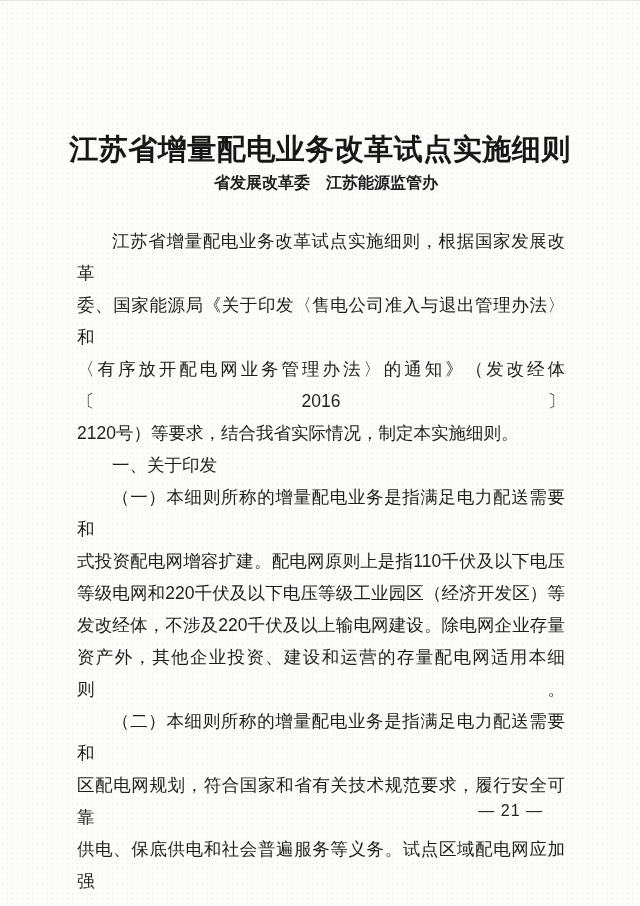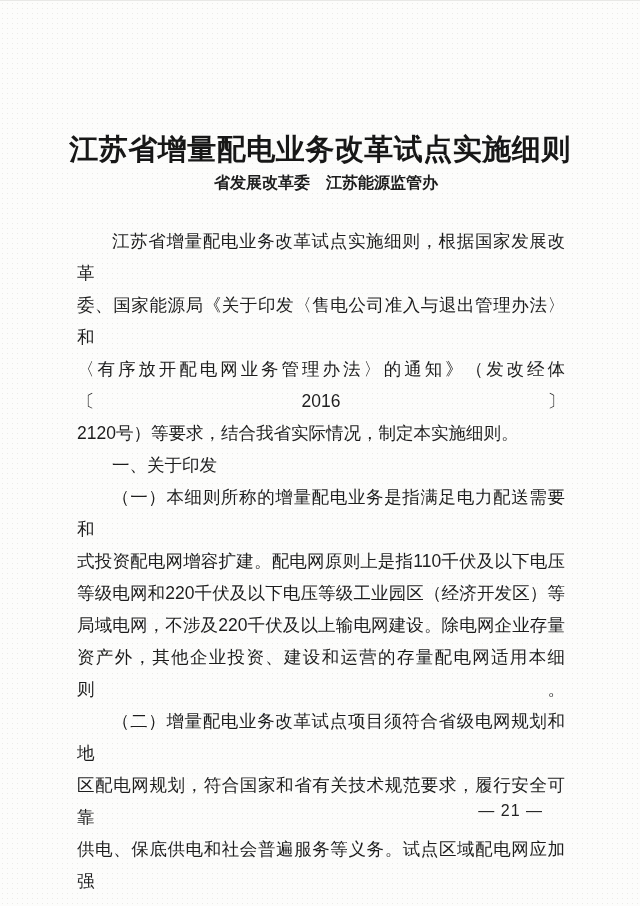--- a/index.html
+++ b/index.html
@@ -86,24 +86,24 @@
     <div class="line indent fill">江苏省增量配电业务改革试点实施细则，根据国家发展改革</div>
     <div class="line fill">委、国家能源局《关于印发〈售电公司准入与退出管理办法〉和</div>
     <div class="line fill">〈有序放开配电网业务管理办法〉的通知》（发改经体〔2016〕</div>
     <div class="line">2120号）等要求，结合我省实际情况，制定本实施细则。</div>
 
     <div class="line indent">一、关于印发</div>
 
     <div class="line indent fill">（一）本细则所称的增量配电业务是指满足电力配送需要和</div>
     <div class="line fill">式投资配电网增容扩建。配电网原则上是指110千伏及以下电压</div>
     <div class="line fill">等级电网和220千伏及以下电压等级工业园区（经济开发区）等</div>
-    <div class="line fill">局域电网，不涉及220千伏及以上输电网建设。除电网企业存量</div>
+    <div class="line fill">发改经体，不涉及220千伏及以上输电网建设。除电网企业存量</div>
     <div class="line fill">资产外，其他企业投资、建设和运营的存量配电网适用本细则。</div>
 
-    <div class="line indent fill">（二）增量配电业务改革试点项目须符合省级电网规划和地</div>
+    <div class="line indent fill">（二）本细则所称的增量配电业务是指满足电力配送需要和</div>
     <div class="line fill">区配电网规划，符合国家和省有关技术规范要求，履行安全可靠</div>
     <div class="line fill">供电、保底供电和社会普遍服务等义务。试点区域配电网应加强</div>
 
   </div>
 
   <div class="page-number">— 21 —</div>
 
 </div>
 
 </body></html>

